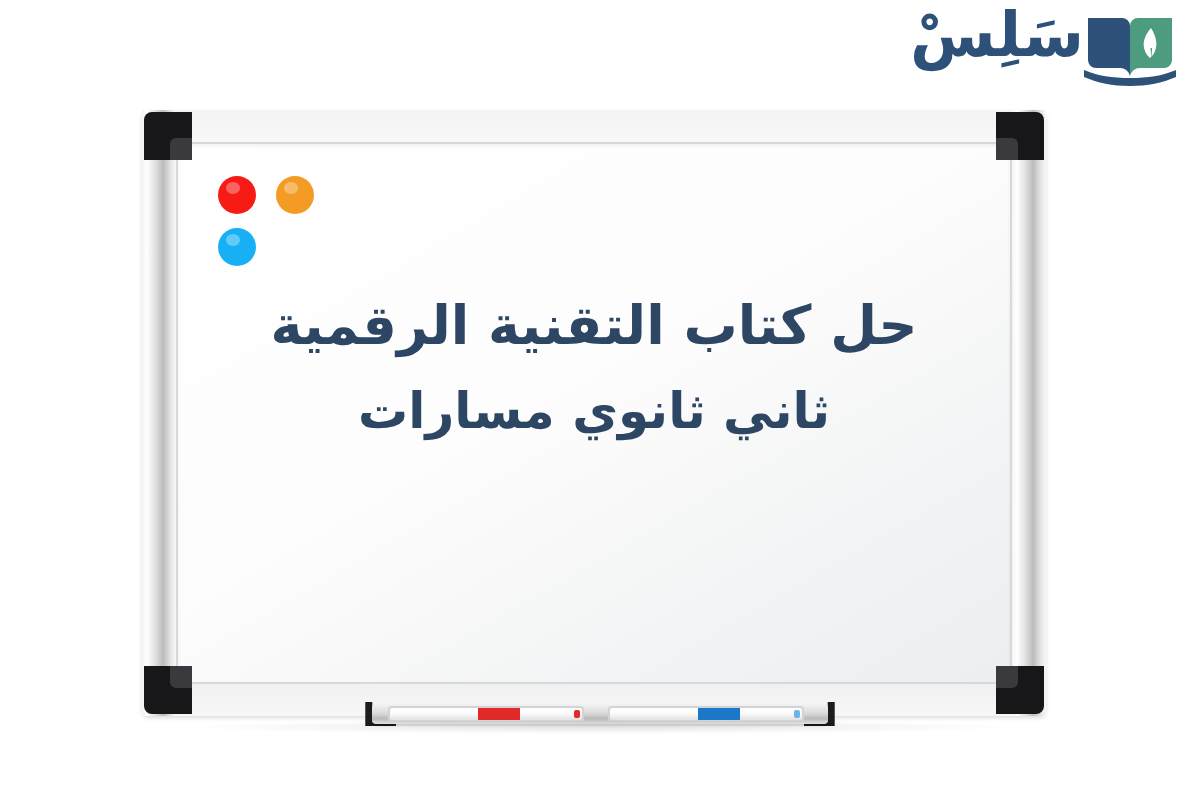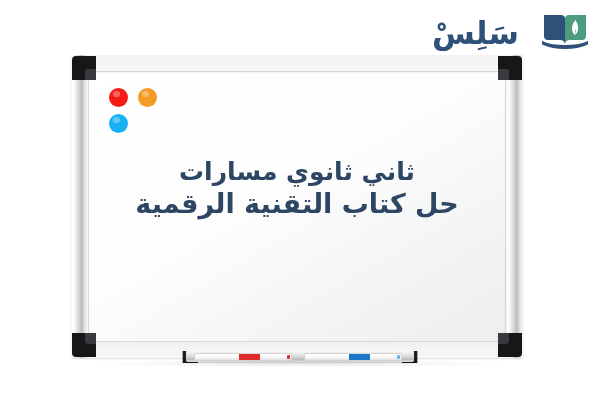--- a/index.html
+++ b/index.html
@@ -25,22 +25,22 @@
   }
 
   
   .brand {
     position: absolute;
     top: 4px;
     right: 12px;
     height: 46px;
     display: flex;
     flex-direction: row;
-    align-items: flex-end;
-    gap: 23px;
+    align-items: flex-start;
+    gap: 0;
     direction: rtl;
   }
   .brand-mark {
     width: 46px;
     height: 40px;
     display: block;
     flex: 0 0 auto;
   }
   .brand-word {
     font-size: 31px;
@@ -264,22 +264,22 @@
     <div class="corner corner-tl"></div>
     <div class="corner corner-tr"></div>
     <div class="corner corner-bl"></div>
     <div class="corner corner-br"></div>
 
     <div class="magnet magnet-red"></div>
     <div class="magnet magnet-orange"></div>
     <div class="magnet magnet-blue"></div>
 
     <div class="board-text">
+      <div class="headline headline-1">حل كتاب التقنية الرقمية</div>
       <div class="headline headline-2">ثاني ثانوي مسارات</div>
-      <div class="headline headline-1">حل كتاب التقنية الرقمية</div>
     </div>
   </div>
 
   <div class="tray">
     <div class="tray-bracket tray-bracket-l"></div>
     <div class="tray-bracket tray-bracket-r"></div>
     <div class="tray-ledge"></div>
 
     <div class="marker marker-red">
       <span class="marker-tip" style="right:1px; background:#e12a2a;"></span>

